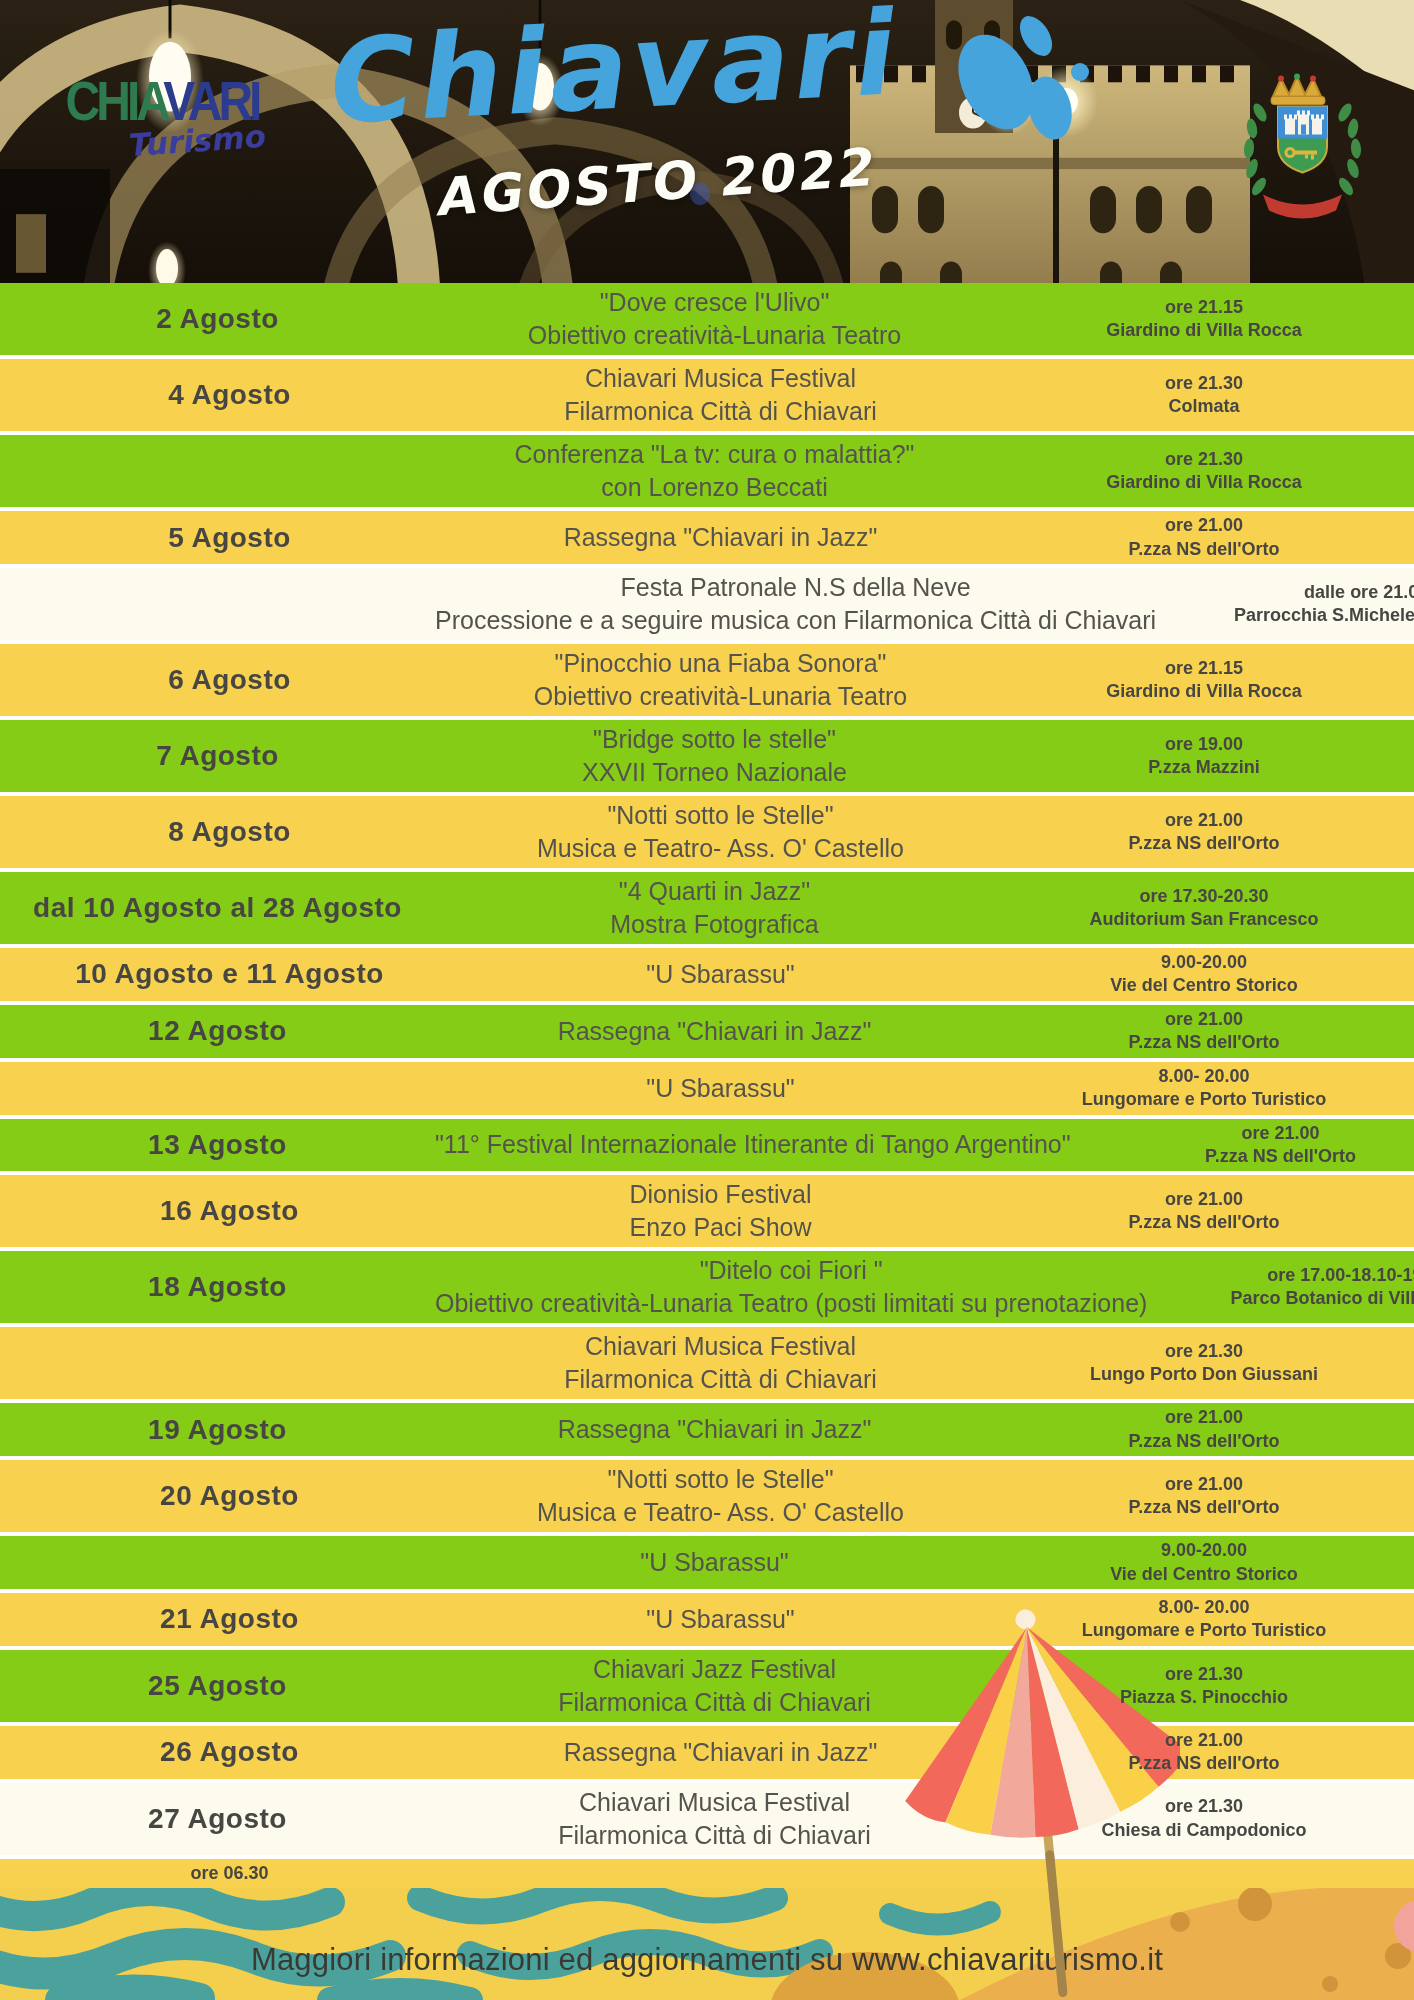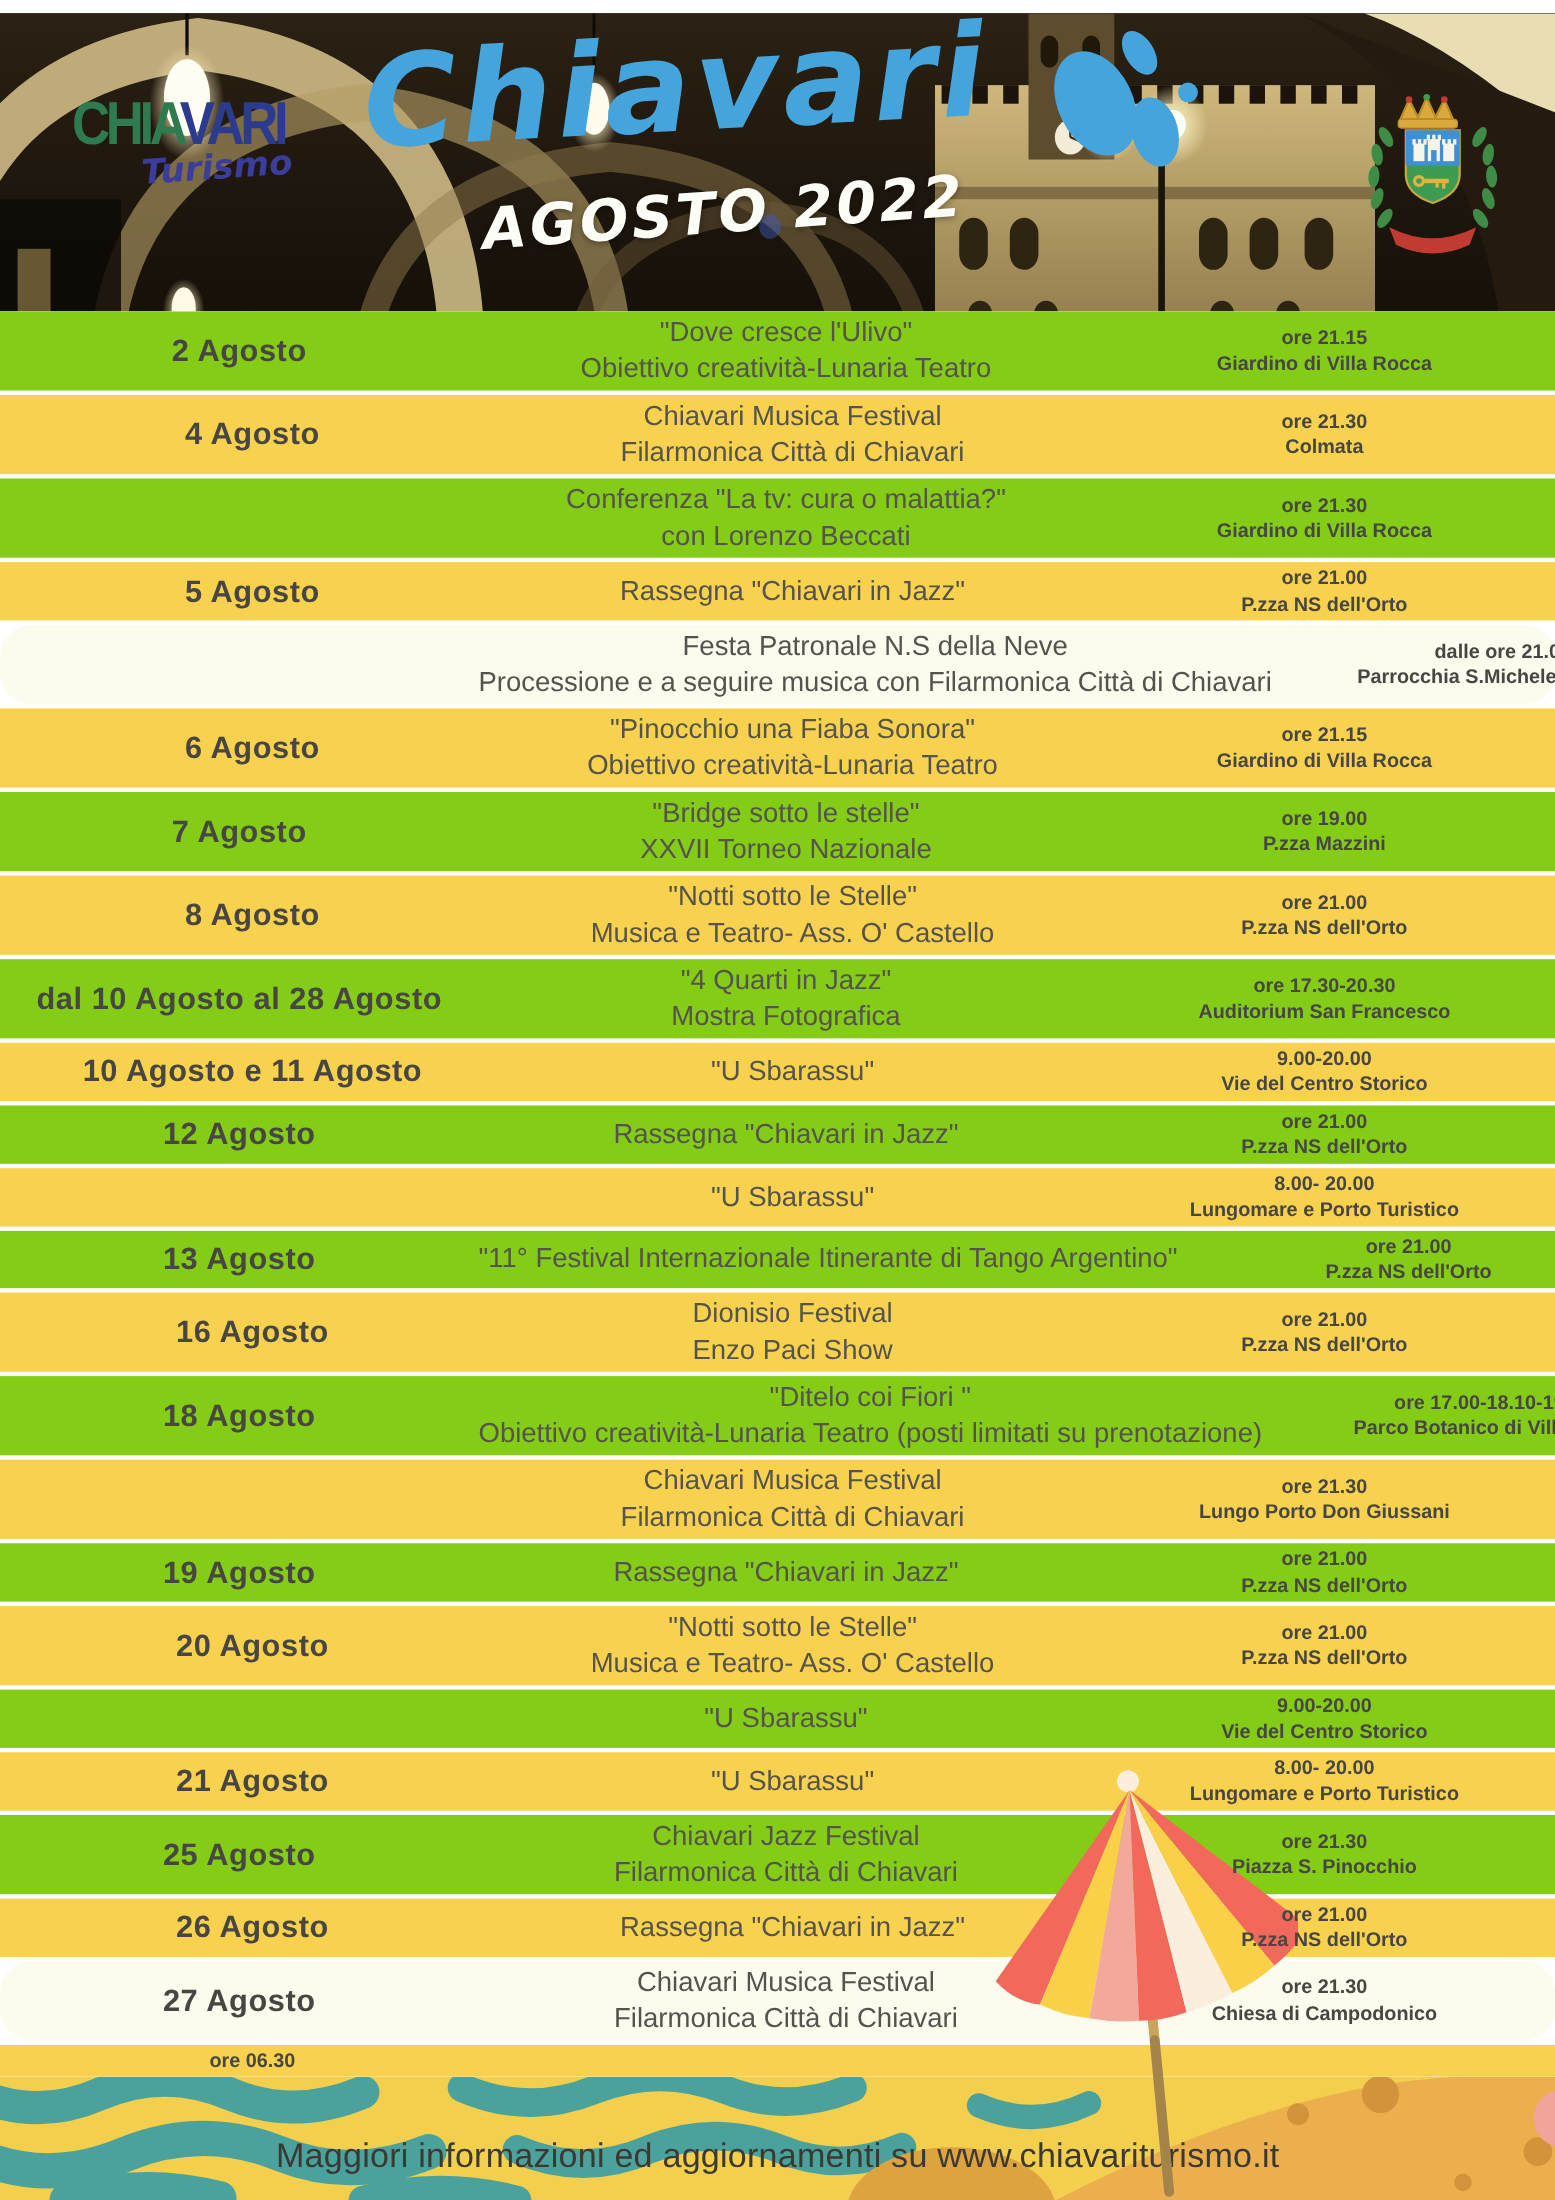--- a/index.html
+++ b/index.html
@@ -1,42 +1,42 @@
 <!DOCTYPE html>
 <html><head>
 <meta charset="utf-8">
 <style>
   html,body{margin:0;padding:0;}
   body{
     width:1414px;height:2000px;position:relative;overflow:hidden;
     background:#ffffff;font-family:"Liberation Sans",sans-serif;
   }
   
-  .header{position:absolute;left:0;top:12px;width:1414px;height:319px;overflow:hidden;background:#1c140c;}
+  .header{position:absolute;left:0;top:0;width:1414px;height:319px;overflow:hidden;background:#1c140c;}
   .header .scene{position:absolute;left:0;top:0;width:100%;height:100%;}
   .logo{position:absolute;left:52px;top:78px;width:220px;text-align:center;line-height:1;}
   .logo-main{font-weight:bold;font-size:48px;letter-spacing:-4px;transform:scaleY(1.15);}
   .logo-part-green{color:#2e7b50;}
   .logo-part-blue{color:#2b3c8f;}
   .logo-sub{font-family:"DejaVu Sans",sans-serif;font-style:italic;font-weight:bold;
     font-size:31px;color:#3a3d9c;text-align:right;margin-top:2px;padding-right:6px;transform:rotate(-4deg);}
   .main-title{position:absolute;left:330px;top:0px;font-family:"DejaVu Sans",sans-serif;
     font-style:italic;font-weight:bold;font-size:116px;letter-spacing:4px;color:#45a4dc;
     transform:rotate(-3deg);white-space:nowrap;}
   .subtitle{position:absolute;left:438px;top:152px;font-family:"DejaVu Sans",sans-serif;
     font-style:italic;font-weight:bold;font-size:52px;letter-spacing:3px;color:#fdfdf8;
     transform:rotate(-4deg);white-space:nowrap;text-shadow:0 2px 6px rgba(0,0,0,.35);}
   .splash{position:absolute;left:938px;top:10px;}
   .crest{position:absolute;left:1235px;top:66px;}
   
   .rows{position:absolute;left:0;top:283px;bottom:112px;width:1414px;
     display:flex;flex-direction:column;gap:4px;overflow:hidden;background:#ffffff;}
   .row{flex:1 1 auto;display:grid;grid-template-columns:435px 1fr 420px;align-items:center;}
   .row.bg-cream{background:#84cc16;}
-  .row.bg-white{background:#fdfbee;border-radius:29px;}
+  .row.bg-white{background:#fdfbee;}
   .row.bg-yellow{background:#f8d24e;padding-left:12px;}
   .cell{position:relative;z-index:4;text-align:center;}
   .c-date{font-weight:bold;font-size:28px;color:#474642;letter-spacing:.5px;white-space:nowrap;}
   .c-event{font-size:25px;color:#55534d;line-height:1.32;}
   .c-event div{white-space:nowrap;}
   .c-right{font-weight:bold;font-size:18px;color:#474642;line-height:1.3;}
   .c-right div{white-space:nowrap;}
   
   .umbrella{position:absolute;left:850px;top:1585px;z-index:2;}
   

